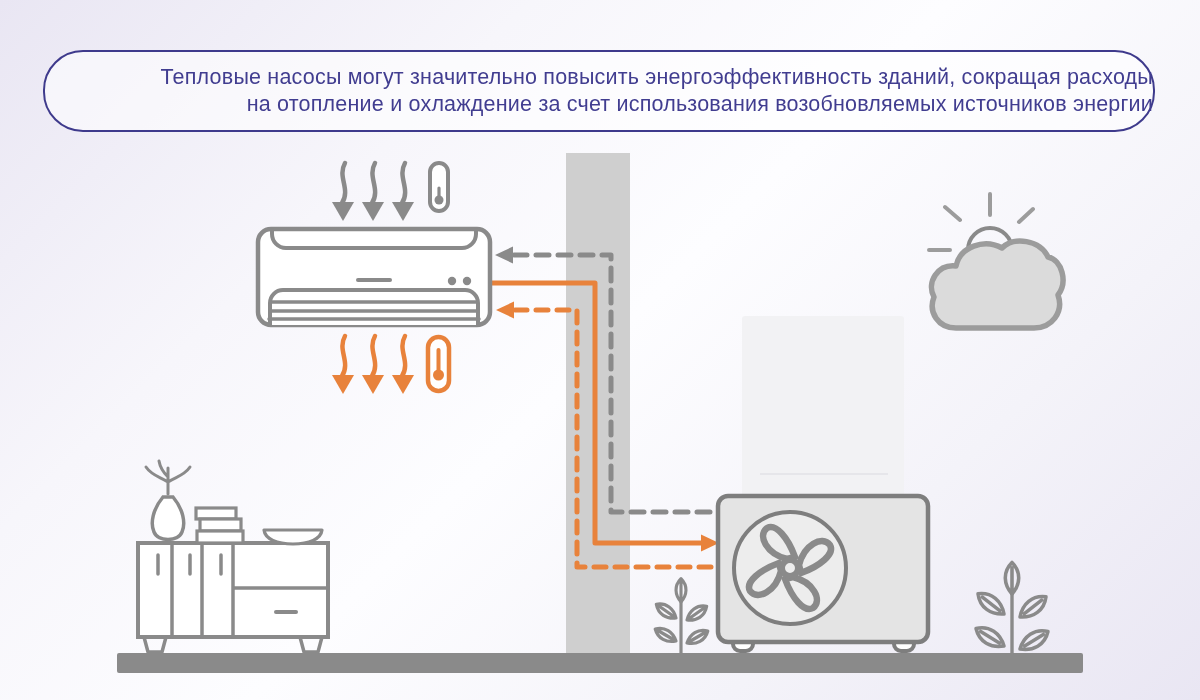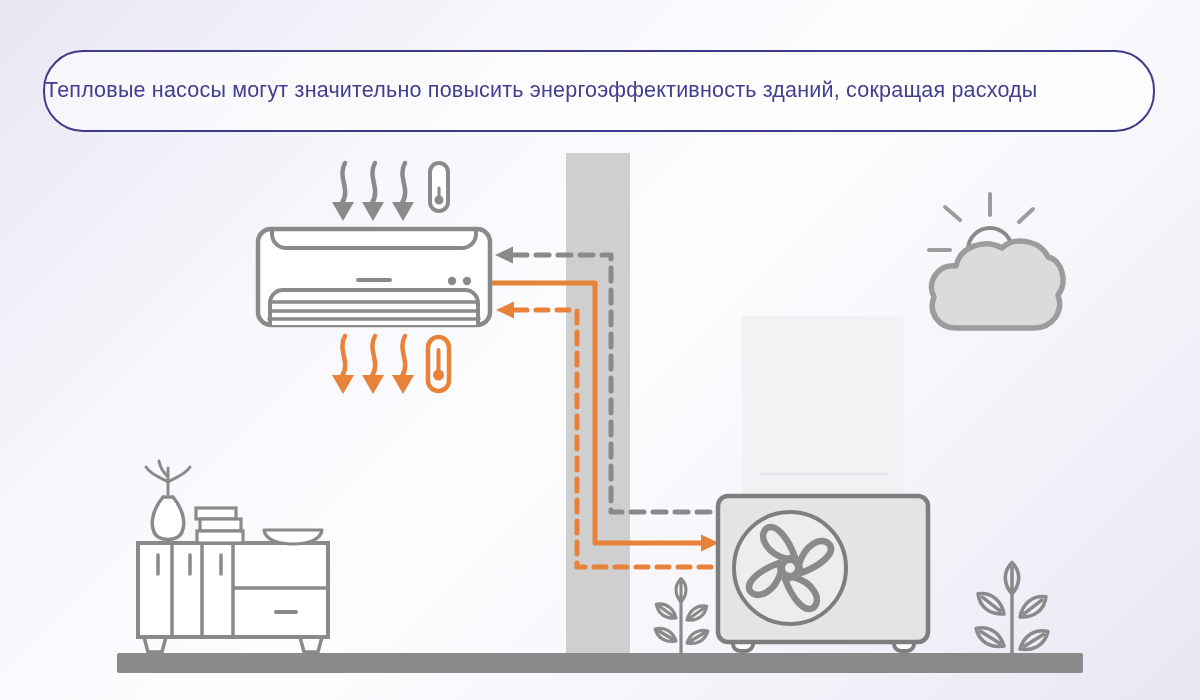--- a/index.html
+++ b/index.html
@@ -9,41 +9,42 @@
     background:linear-gradient(135deg,var(--bg_lavender) 0%,#f7f6fb 28%,var(--bg_white) 50%,#f4f3f9 75%,var(--bg_lavender) 100%);
     position:relative;
   }
   .stage{position:absolute;inset:0;width:1200px;height:700px;}
   .header-banner{
     position:absolute;left:43px;top:50px;width:1112px;height:82px;
     box-sizing:border-box;
     border:2px solid var(--header_border);
     border-radius:40px;
     background:rgba(255,255,255,0.55);
-    display:flex;flex-direction:column;justify-content:center;align-items:flex-start;
+    display:flex;flex-direction:column;justify-content:center;align-items:flex-end;
     gap:6px;
   }
   .header-line{
     color:var(--header_text);
     font-size:21.5px;font-weight:500;letter-spacing:0.2px;
     white-space:nowrap;line-height:1;
   }
   svg{position:absolute;left:0;top:0;}
   .gg{stroke:var(--icon_gray);fill:none;stroke-linecap:round;stroke-linejoin:round;}
   .og{stroke:var(--accent_orange);fill:none;stroke-linecap:round;stroke-linejoin:round;}
   .gfill{fill:var(--icon_gray);stroke:none;}
   .ofill{fill:var(--accent_orange);stroke:none;}
 </style>
 </head>
 <body>
 
 <div class="stage">
 
   <div class="header-banner">
     <div class="header-line">Тепловые насосы могут значительно повысить энергоэффективность зданий, сокращая расходы</div>
+    <div class="header-line">на отопление и охлаждение за счет использования возобновляемых источников энергии</div>
   </div>
 
   <svg width="1200" height="700" viewBox="0 0 1200 700">
 
     <rect x="566" y="153" width="64" height="505" fill="var(--wall_gray)"></rect>
 
     <g>
       <rect x="742" y="316" width="162" height="181" rx="3" fill="var(--column_fill)"></rect>
       <path d="M 760,474 H 888" stroke="#E6E6EA" stroke-width="2" fill="none"></path>
     </g>

